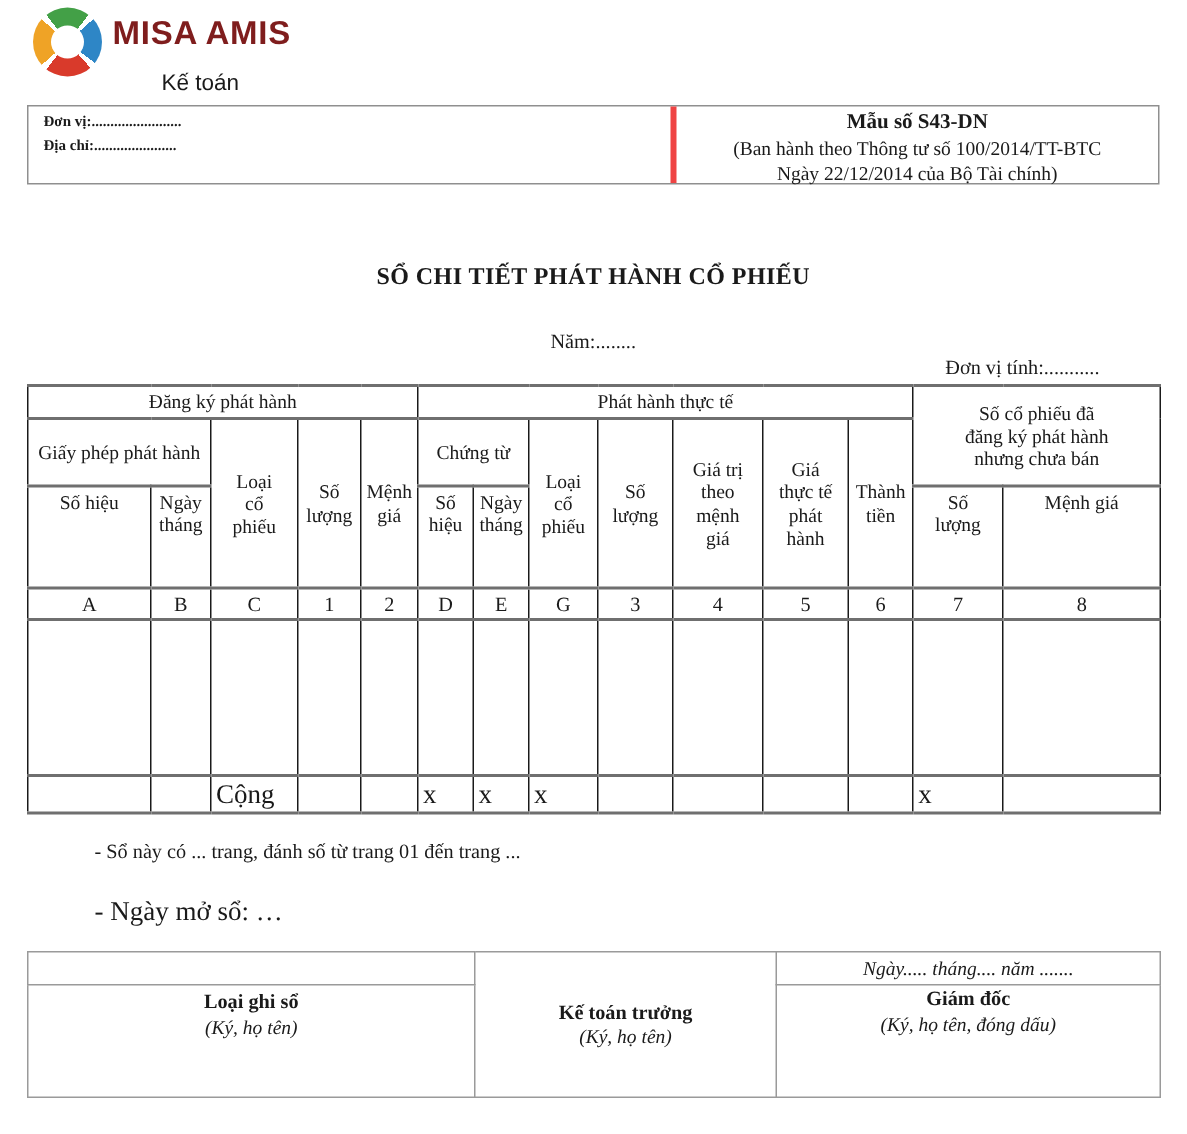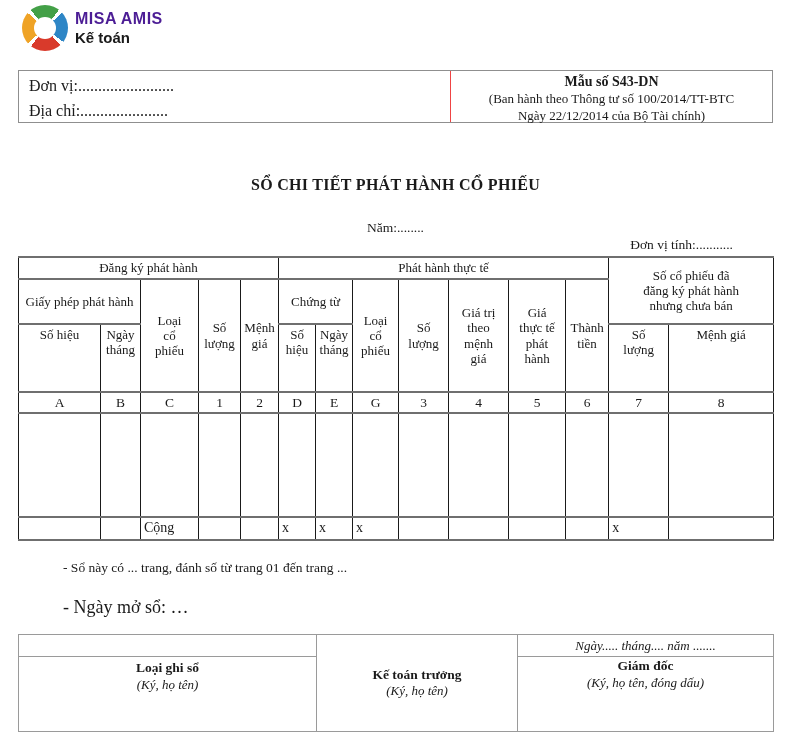--- a/index.html
+++ b/index.html
@@ -18,31 +18,31 @@
       #43a047 0 21%, #ffffff 21% 24%,
       #2e86c6 24% 46%, #ffffff 46% 49%,
       #d93a2b 49% 71%, #ffffff 71% 74%,
       #efa326 74% 97%, #ffffff 97% 100%);
   }
   .logo-mark::after {
     content:""; position:absolute; width:22px; height:22px; background:#fff;
     border-radius:50%; top:12px; left:12px;
   }
   .logo-text { font-family:"Liberation Sans", sans-serif; line-height:1; padding-top:6px; }
-  .logo-brand { font-size:16px; font-weight:700; letter-spacing:0.5px; color:#4c1d95; }
-  .logo-product { font-size:15px; font-weight:700; color:#1a1a1a; text-align:left; margin-top:3px; padding-right:2px; }
+  .logo-brand { font-size:22px; font-weight:700; letter-spacing:0.5px; color:#7f1d1d; }
+  .logo-product { font-size:15px; font-weight:400; color:#1a1a1a; text-align:center; margin-top:15px; padding-right:2px; }
 
   
   .org-box {
     position:absolute; left:18px; top:70px; width:755px; height:53px;
     border:1px solid #8f8f8f; display:flex;
   }
   .org-left {
-    width:432px; border-right:1px solid #ef4444; padding:3px 0 0 10px;
-    font-weight:normal; font-size:16px; line-height:1.55;
+    width:432px; border-right:4px solid #ef4444; padding:3px 0 0 10px;
+    font-weight:bold; font-size:10px; line-height:1.55;
   }
   .org-right {
     flex:1; text-align:center; padding-top:2px; line-height:1.28;
   }
   .form-no { font-weight:bold; font-size:14px; }
   .form-issued { font-size:13px; }
 
   
   .doc-title { position:absolute; top:176px; left:0; width:100%; text-align:center;
     font-weight:bold; font-size:16px; letter-spacing:0.3px; }
@@ -57,21 +57,21 @@
   table.main td {
     border-left:1px solid #1a1a1a; border-right:1px solid #1a1a1a;
     border-top:2px solid #6f6f6f; border-bottom:2px solid #6f6f6f;
     font-size:13px; line-height:1.18; text-align:center; vertical-align:middle;
     padding:1px 2px; overflow:hidden;
   }
   table.main td.hdr { white-space:pre-line; }
   table.main tr.r3 td { vertical-align:top; padding-top:2px;margin-top:41px; }
   table.main tr.keys td { font-size:13.5px; height:21px; padding:0; }
   table.main tr.body td { height:104px; }
-  table.main tr.total td { height:23px; text-align:left; padding-left:3px; font-size:14px; vertical-align:middle; }
+  table.main tr.total td { height:23px; text-align:left; padding-left:3px; font-size:18px; vertical-align:middle; }
 
   
   .note1 { position:absolute; left:63px; top:560px; font-size:13.5px; }
   .note2 { position:absolute; left:63px; top:597px; font-size:18px; }
 
   
   table.sign {
     position:absolute; left:18px; top:634px; width:755px;
     border-collapse:collapse; table-layout:fixed;
   }

